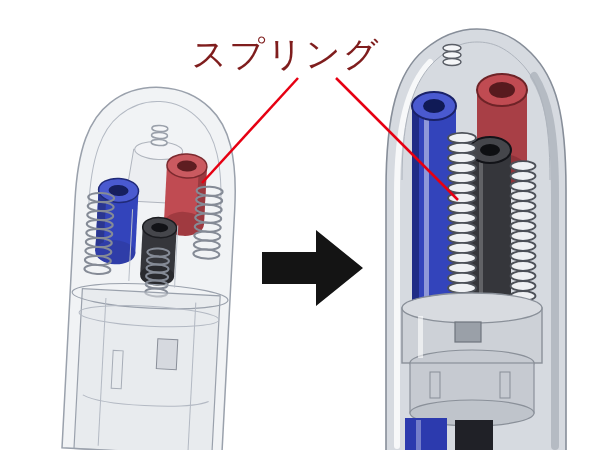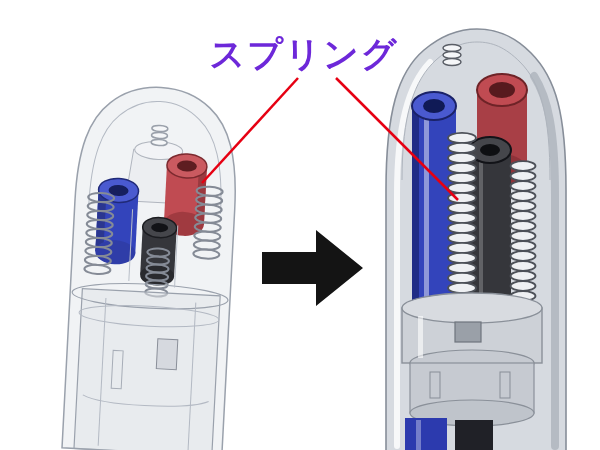--- a/index.html
+++ b/index.html
@@ -1,22 +1,22 @@
 <!DOCTYPE html>
 <html><head>
 <meta charset="utf-8">
 <style>
   html,body{margin:0;padding:0;background:#ffffff;}
   .stage{position:relative;width:600px;height:450px;background:#ffffff;overflow:hidden;
          font-family:"Liberation Sans", sans-serif;}
   .stage svg{position:absolute;left:0;top:0;}
   .spring-label{
-    position:absolute;left:184px;top:32px;width:240px;height:44px;
-    text-align:center;font-size:35px;font-weight:700;letter-spacing:2px;
-    color:#6d28d9;line-height:44px;white-space:nowrap;
+    position:absolute;left:166px;top:32px;width:240px;height:44px;
+    text-align:center;font-size:35px;font-weight:400;letter-spacing:2px;
+    color:#7f1d1d;line-height:44px;white-space:nowrap;
   }
 </style>
 </head>
 <body>
 
 <div class="stage">
 
   <svg width="600" height="450" viewBox="0 0 600 450">
     <defs>
       <g id="coilL">

